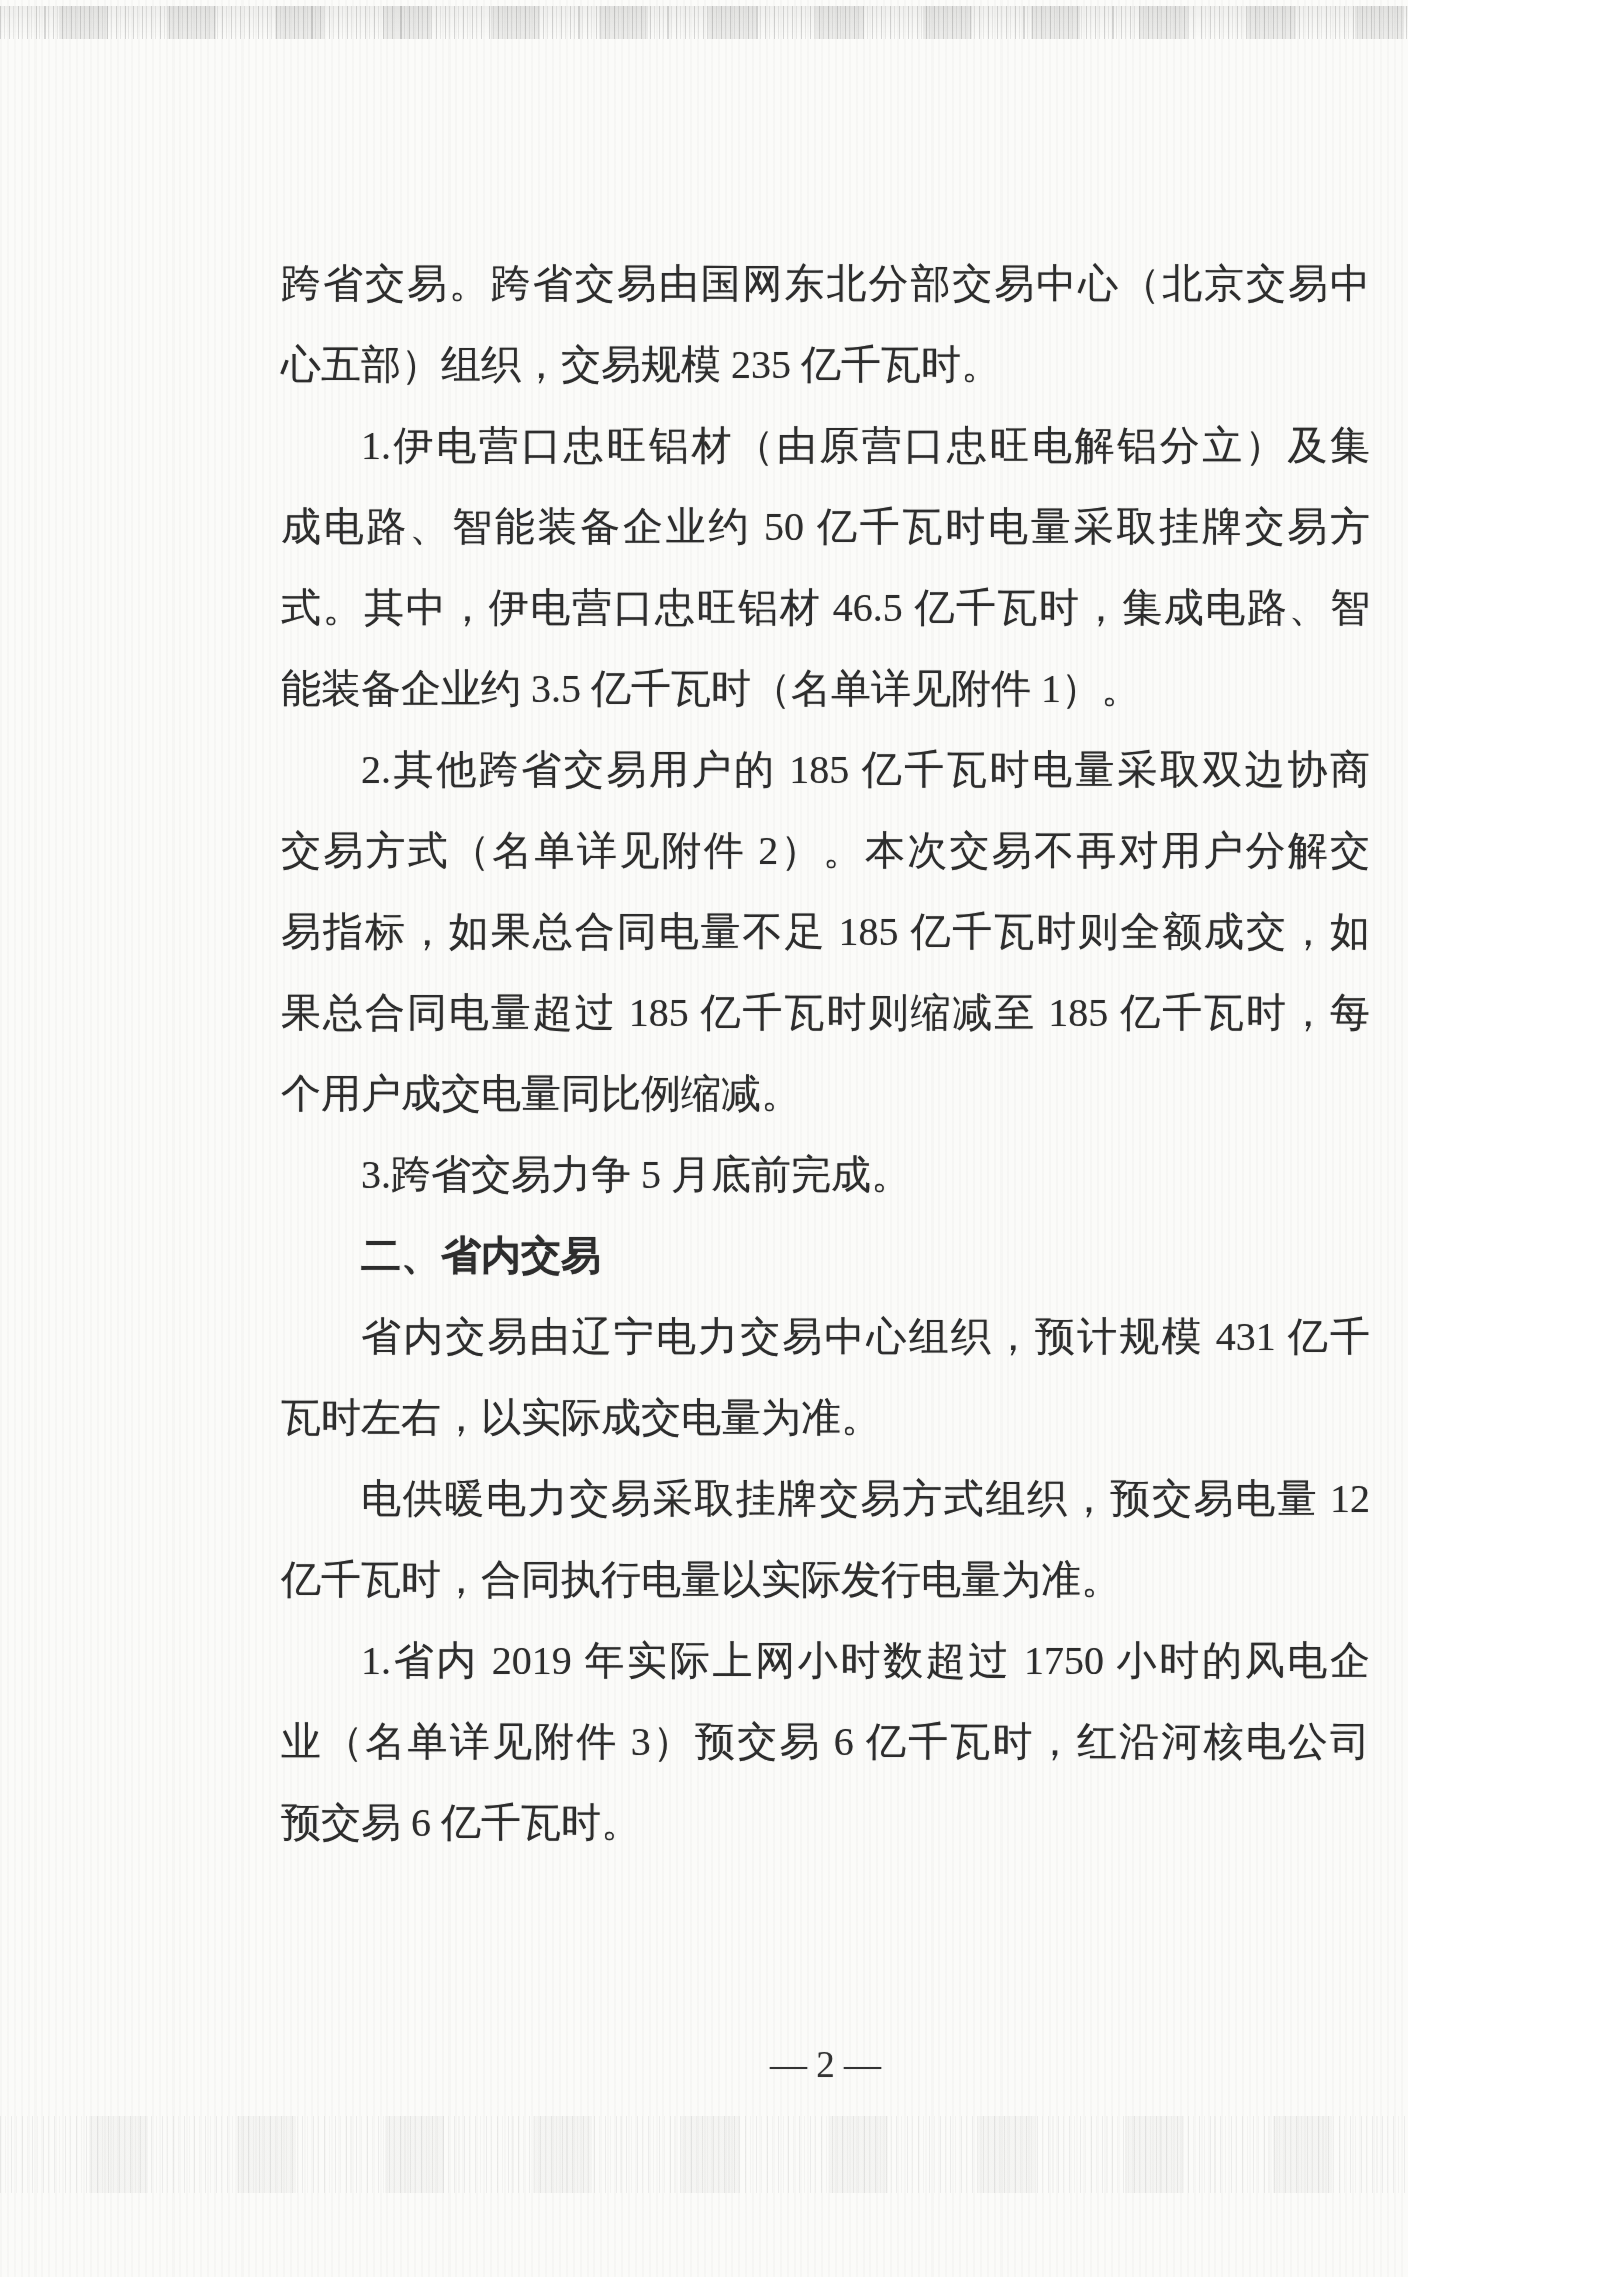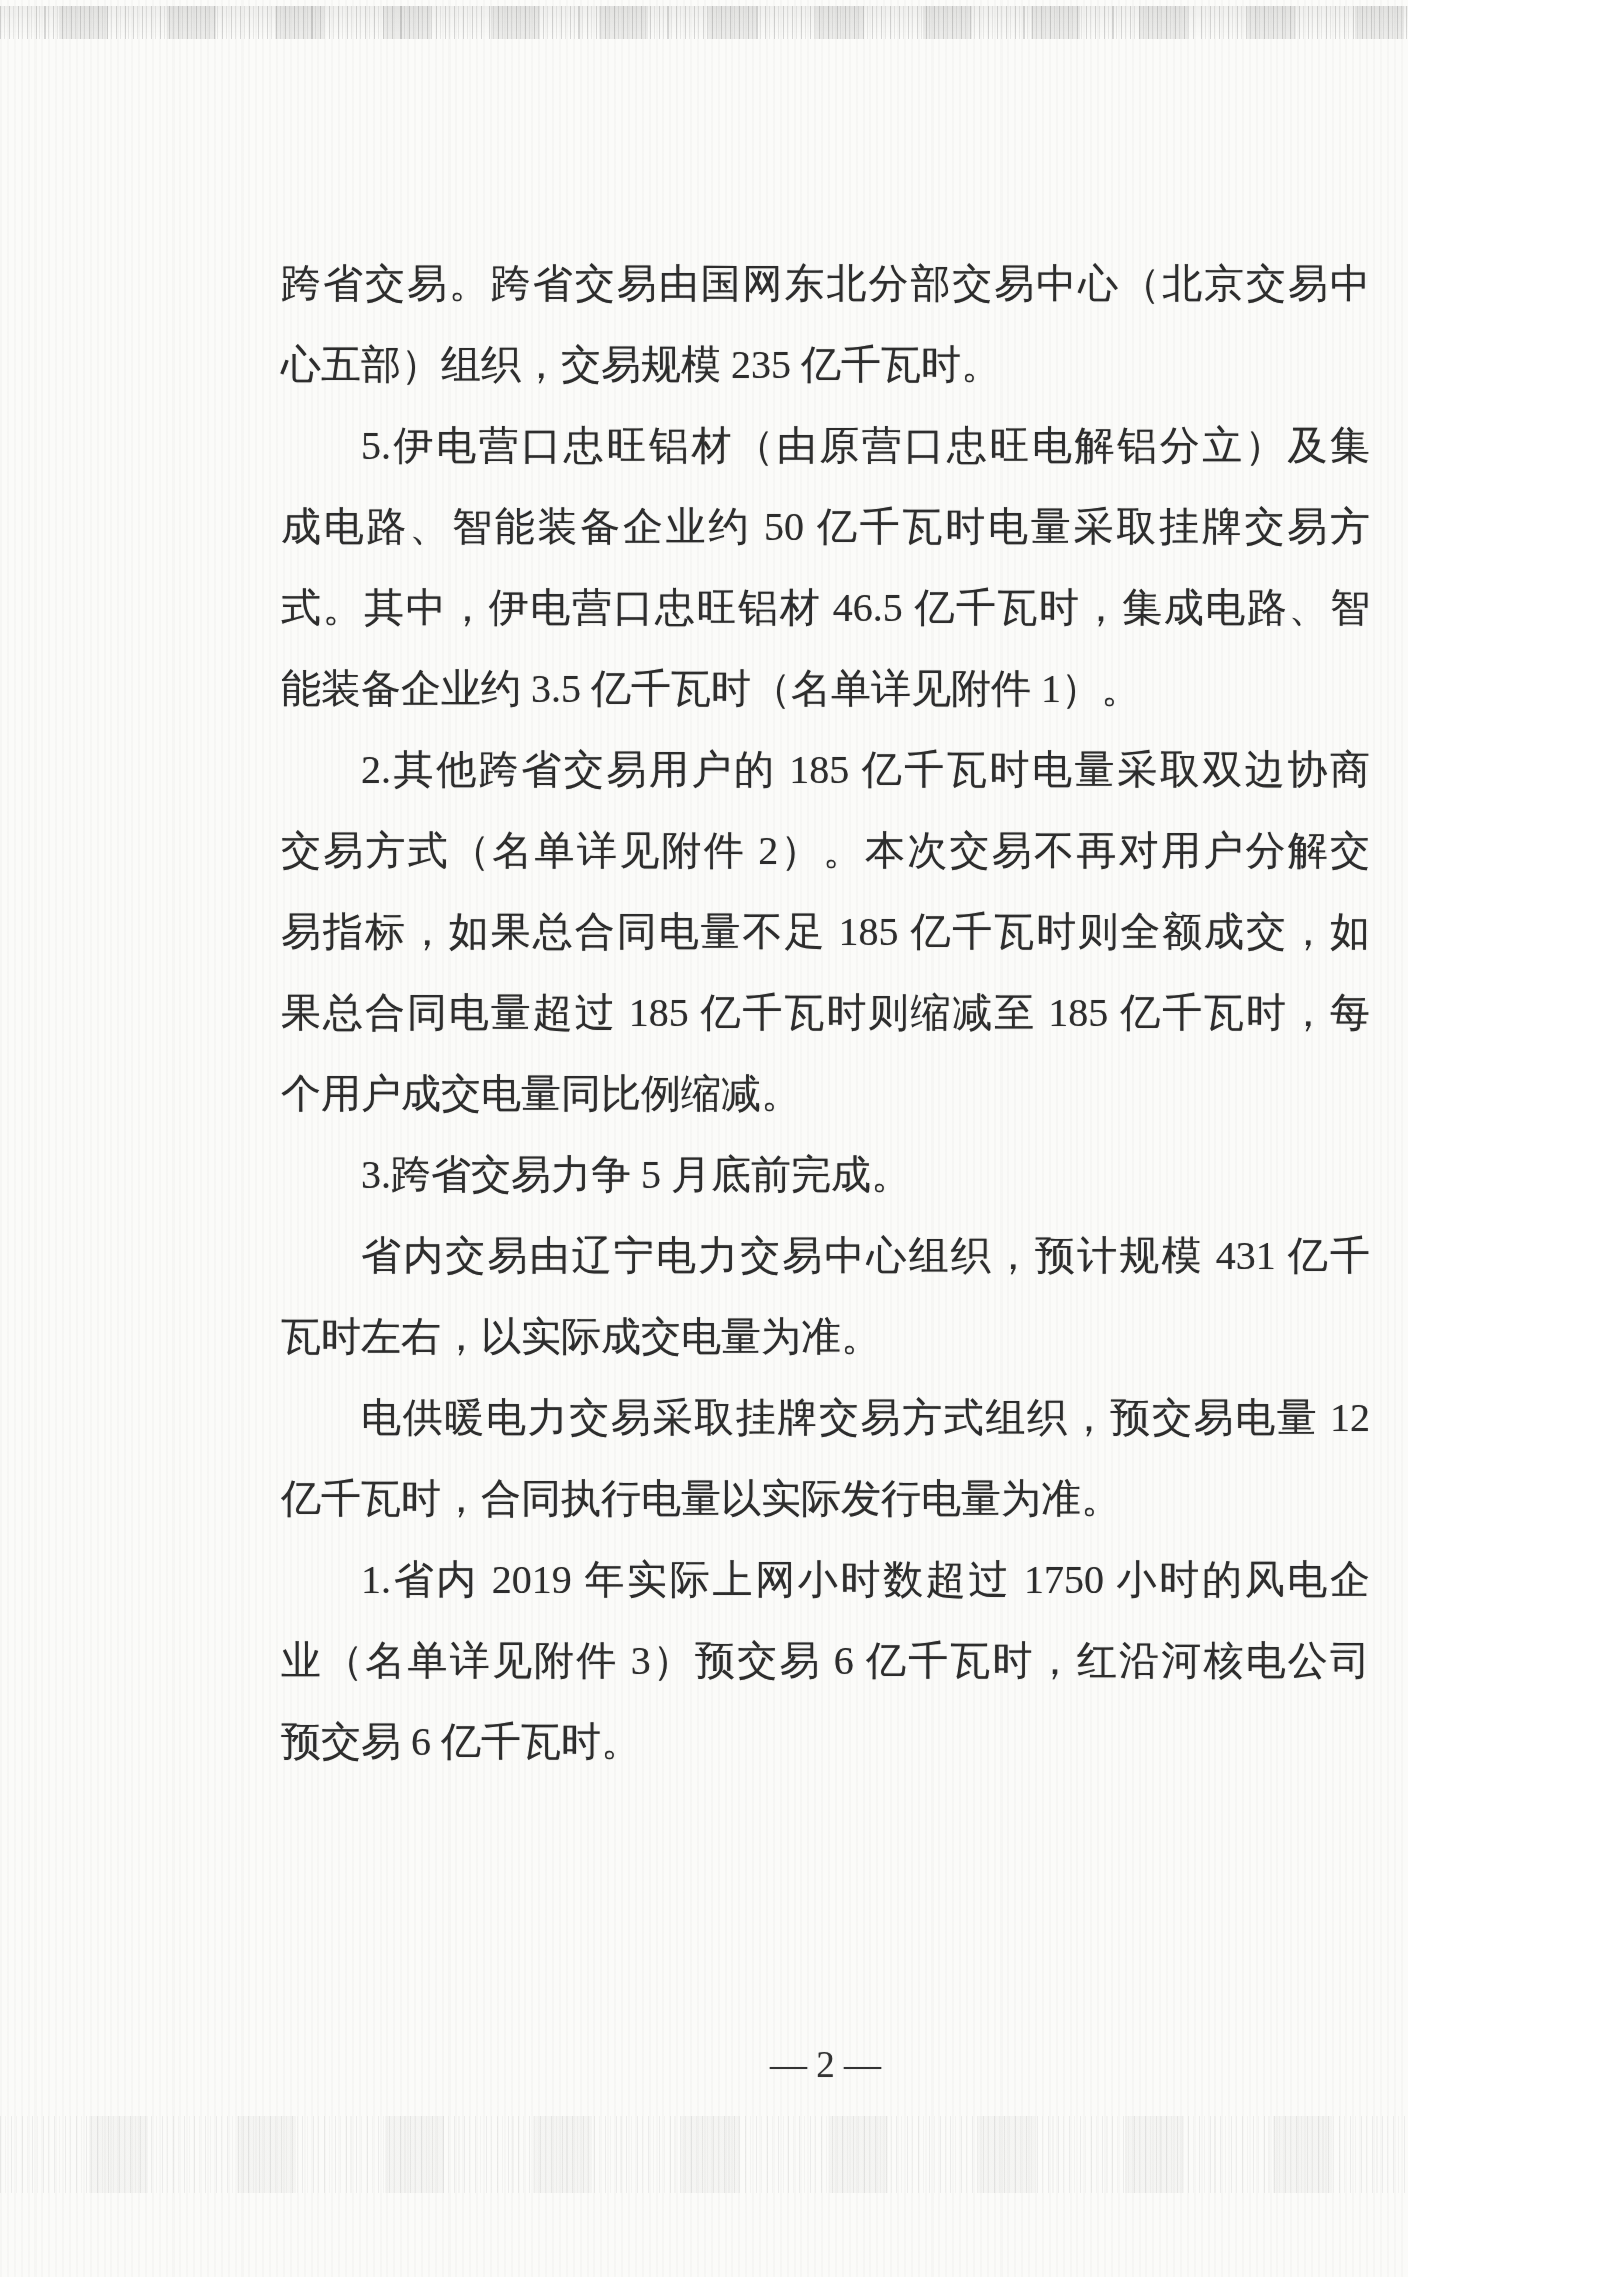--- a/index.html
+++ b/index.html
@@ -100,30 +100,31 @@
 </head>
 <body>
 
 <div class="page">
   <div class="scan-noise-top"></div>
   <div class="scan-noise-bottom"></div>
 
   <div class="text-block" id="text-block">
       <div class="line">跨省交易。跨省交易由国网东北分部交易中心（北京交易中</div>
       <div class="line no-justify">心五部）组织，交易规模 235 亿千瓦时。</div>
-      <div class="line indent">5.伊电营口忠旺铝材（由原营口忠旺电解铝分立）及集</div>
+      <div class="line indent">1.伊电营口忠旺铝材（由原营口忠旺电解铝分立）及集</div>
       <div class="line">成电路、智能装备企业约 50 亿千瓦时电量采取挂牌交易方</div>
       <div class="line">式。其中，伊电营口忠旺铝材 46.5 亿千瓦时，集成电路、智</div>
       <div class="line no-justify">能装备企业约 3.5 亿千瓦时（名单详见附件 1）。</div>
       <div class="line indent">2.其他跨省交易用户的 185 亿千瓦时电量采取双边协商</div>
       <div class="line">交易方式（名单详见附件 2）。本次交易不再对用户分解交</div>
       <div class="line">易指标，如果总合同电量不足 185 亿千瓦时则全额成交，如</div>
       <div class="line">果总合同电量超过 185 亿千瓦时则缩减至 185 亿千瓦时，每</div>
       <div class="line no-justify">个用户成交电量同比例缩减。</div>
       <div class="line indent no-justify">3.跨省交易力争 5 月底前完成。</div>
+      <div class="line indent no-justify bold">二、省内交易</div>
       <div class="line indent">省内交易由辽宁电力交易中心组织，预计规模 431 亿千</div>
       <div class="line no-justify">瓦时左右，以实际成交电量为准。</div>
       <div class="line indent">电供暖电力交易采取挂牌交易方式组织，预交易电量 12</div>
       <div class="line no-justify">亿千瓦时，合同执行电量以实际发行电量为准。</div>
       <div class="line indent">1.省内 2019 年实际上网小时数超过 1750 小时的风电企</div>
       <div class="line">业（名单详见附件 3）预交易 6 亿千瓦时，红沿河核电公司</div>
       <div class="line no-justify">预交易 6 亿千瓦时。</div>
     </div>
 
   <div class="page-footer">— 2 —</div>

